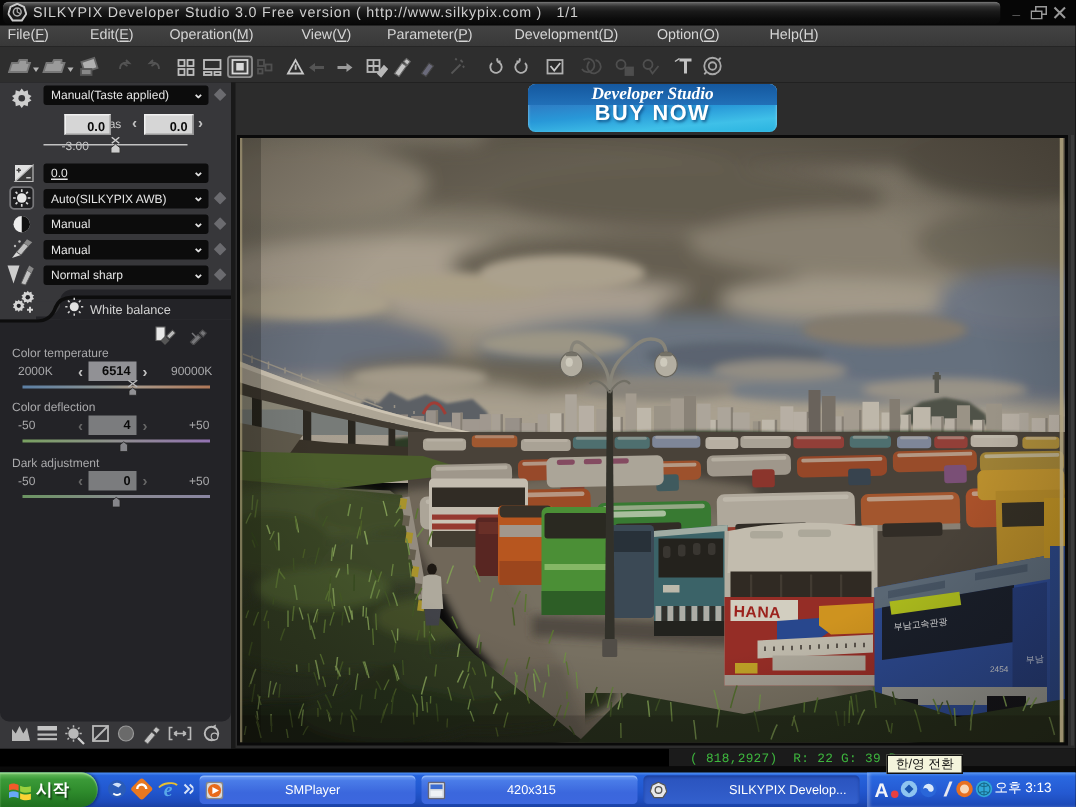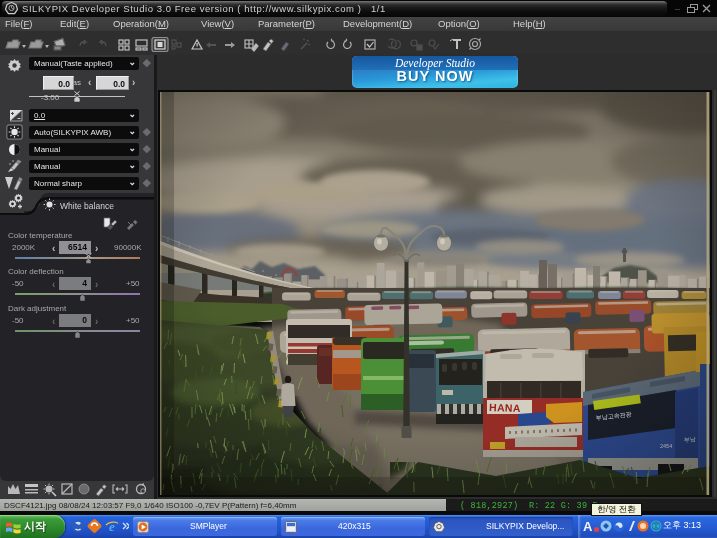--- a/index.html
+++ b/index.html
@@ -347,21 +347,21 @@
     <svg class="abs" style="left:72px;top:276px" width="11" height="8" viewBox="0 0 11 8">
       <path d="M5.5 0.5 L8 2.5 L8 7 L3 7 L3 2.5 Z" fill="#85858a" stroke="#222" stroke-width="0.5"></path>
     </svg>
 
     <div class="abs" style="left:352px;top:1px;width:166px;height:32px;border-radius:5px;
       background:linear-gradient(175deg,#1a5fa8 0%, #2e7cc4 30%, #2898d8 55%, #3fc0e8 80%, #2ab4e0 100%);
       box-shadow:inset 0 1px 2px #9adcf8; overflow:hidden">
       <div class="abs" style="left:0;top:0;width:166px;height:14px;
         background:linear-gradient(#15589f,#2170b8); "></div>
       <div class="abs" style="left:0;top:0;width:166px;height:32px;color:#fff;text-align:center">
-        <div style="font-family:'Liberation Serif',serif;font-style:italic;font-weight:normal;font-size:11.5px;margin-top:1px">Developer Studio</div>
+        <div style="font-family:'Liberation Serif',serif;font-style:italic;font-weight:bold;font-size:11.5px;margin-top:1px">Developer Studio</div>
         <div style="font-weight:bold;font-size:14.5px;letter-spacing:1px;margin-top:-1px;text-shadow:1px 1px 2px rgba(0,40,90,.6)">BUY NOW</div>
       </div>
     </div>
 
     <div class="abs" style="left:158px;top:35px;width:554px;height:407px;background:#0a0a0a">
       <svg class="abs" style="left:2px;top:2px" width="550" height="403" viewBox="0 0 550 403" id="photosvg">
         <defs>
           <linearGradient id="sky" x1="0" y1="0" x2="0" y2="1">
             <stop offset="0" stop-color="#8b8373"></stop>
             <stop offset="0.18" stop-color="#857d6d"></stop>
@@ -1039,23 +1039,20 @@
         <rect width="550" height="403" fill="url(#vign)"></rect>
         <rect x="0" y="0" width="14" height="403" fill="rgba(10,8,5,0.22)"></rect>
         <rect x="0" y="385" width="550" height="18" fill="rgba(10,8,5,0.18)"></rect>
         <rect x="0" y="0" width="1.5" height="403" fill="#b2a57f" opacity="0.6"></rect>
         <rect x="546.5" y="0" width="2.5" height="403" fill="#b2a57f" opacity="0.85"></rect>
       </svg>
     </div>
     <div class="abs" style="left:714px;top:35px;width:2px;height:407px;background:#3a3a3a"></div>
   </div>
 
-  <div class="abs" id="statusbar">
-      <span style="position:absolute;left:4px;top:2px">DSCF4121.jpg 08/08/24 12:03:57 F9,0 1/640 ISO100 -0,7EV P(Pattern) f=6,40mm</span>
-    </div>
   <div class="abs" id="statusdark">
       <span style="position:absolute;left:14px;top:2px">( 818,2927)&nbsp; R: 22 G: 39 B</span>
     </div>
   <div class="abs" id="blackstrip"></div>
   <div class="abs" id="tooltip">한/영 전환</div>
 
   <div class="abs" id="taskbar"></div>
   <div class="abs" id="startbtn"></div>
   <svg class="abs" style="left:5px;top:518px" width="17" height="17" viewBox="0 0 17 17">
     <path d="M1 5.2 C3 4 5 4.2 7.4 5.4 L7.4 9.2 C5 8.2 3 8 1 9 Z" fill="#f25a2a"></path>

